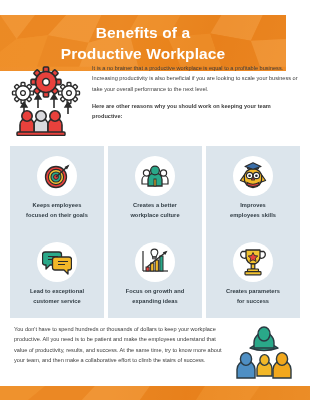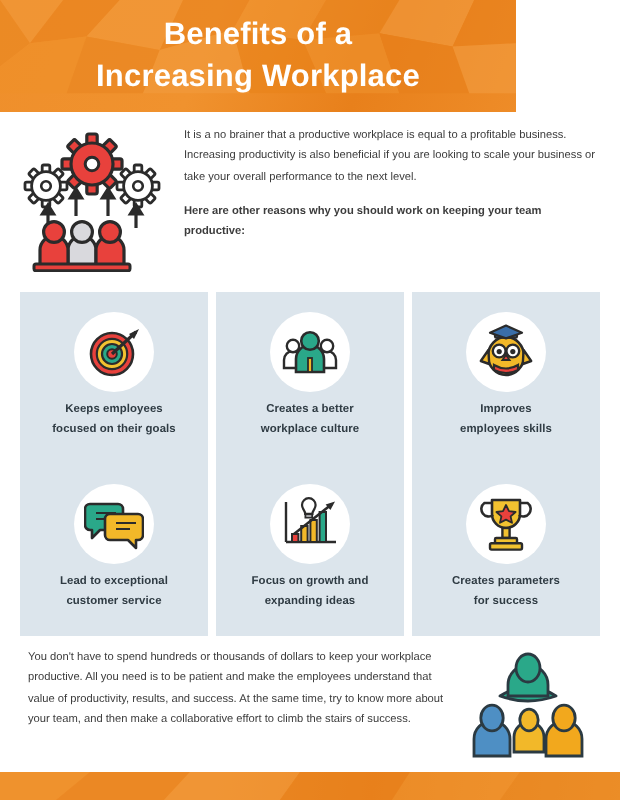--- a/index.html
+++ b/index.html
@@ -7,21 +7,21 @@
   body {
     font-family:"Liberation Sans", sans-serif;
     background:#ffffff;
     overflow:hidden;
     position:relative;
   }
   .poster { position:relative; width:310px; height:400px; background:#fff; overflow:hidden; }
 
   
   .header {
-    position:absolute; left:0; top:0; width:258px; height:56px;
+    position:absolute; left:0; top:15px; width:286px; height:56px;
     background:linear-gradient(110deg,#ef8f2b 0%,#f0922e 40%,#e8801b 70%,#ee8c28 100%);
     overflow:hidden;
   }
   .header .facets { position:absolute; inset:0; opacity:.55; }
   .header-title {
     position:relative; z-index:2;
     color:#ffffff; text-align:center;
     font-size:15.5px; font-weight:bold; line-height:1.35;
     letter-spacing:.1px;
     padding-top:8px;
@@ -102,21 +102,21 @@
       <polygon points="0,40 18,26 52,22 40,56 0,56" fill="#ef9029"></polygon>
       <polygon points="52,22 96,30 86,56 40,56" fill="#e8841f"></polygon>
       <polygon points="96,30 140,18 150,56 86,56" fill="#f29c3f"></polygon>
       <polygon points="140,18 182,24 196,56 150,56" fill="#e98218"></polygon>
       <polygon points="182,24 228,20 240,56 196,56" fill="#f0942f"></polygon>
       <polygon points="228,20 272,28 282,56 240,56" fill="#e8801b"></polygon>
       <polygon points="272,28 310,26 310,56 282,56" fill="#f39e43"></polygon>
     </svg>
     <div class="header-title">
       <span>Benefits of a</span>
-      <span class="l2">Increasing Workplace</span>
+      <span class="l2">Productive Workplace</span>
     </div>
   </div>
 
   <div class="intro">
 
     <svg class="intro-art" viewBox="0 0 76 74">
 
       <g transform="translate(38,20)">
         <g fill="#e8413c" stroke="#2b2b2b" stroke-width="1.6" stroke-linejoin="round">
           <rect x="-2.6" y="-15" width="5.2" height="6" rx="1"></rect>

